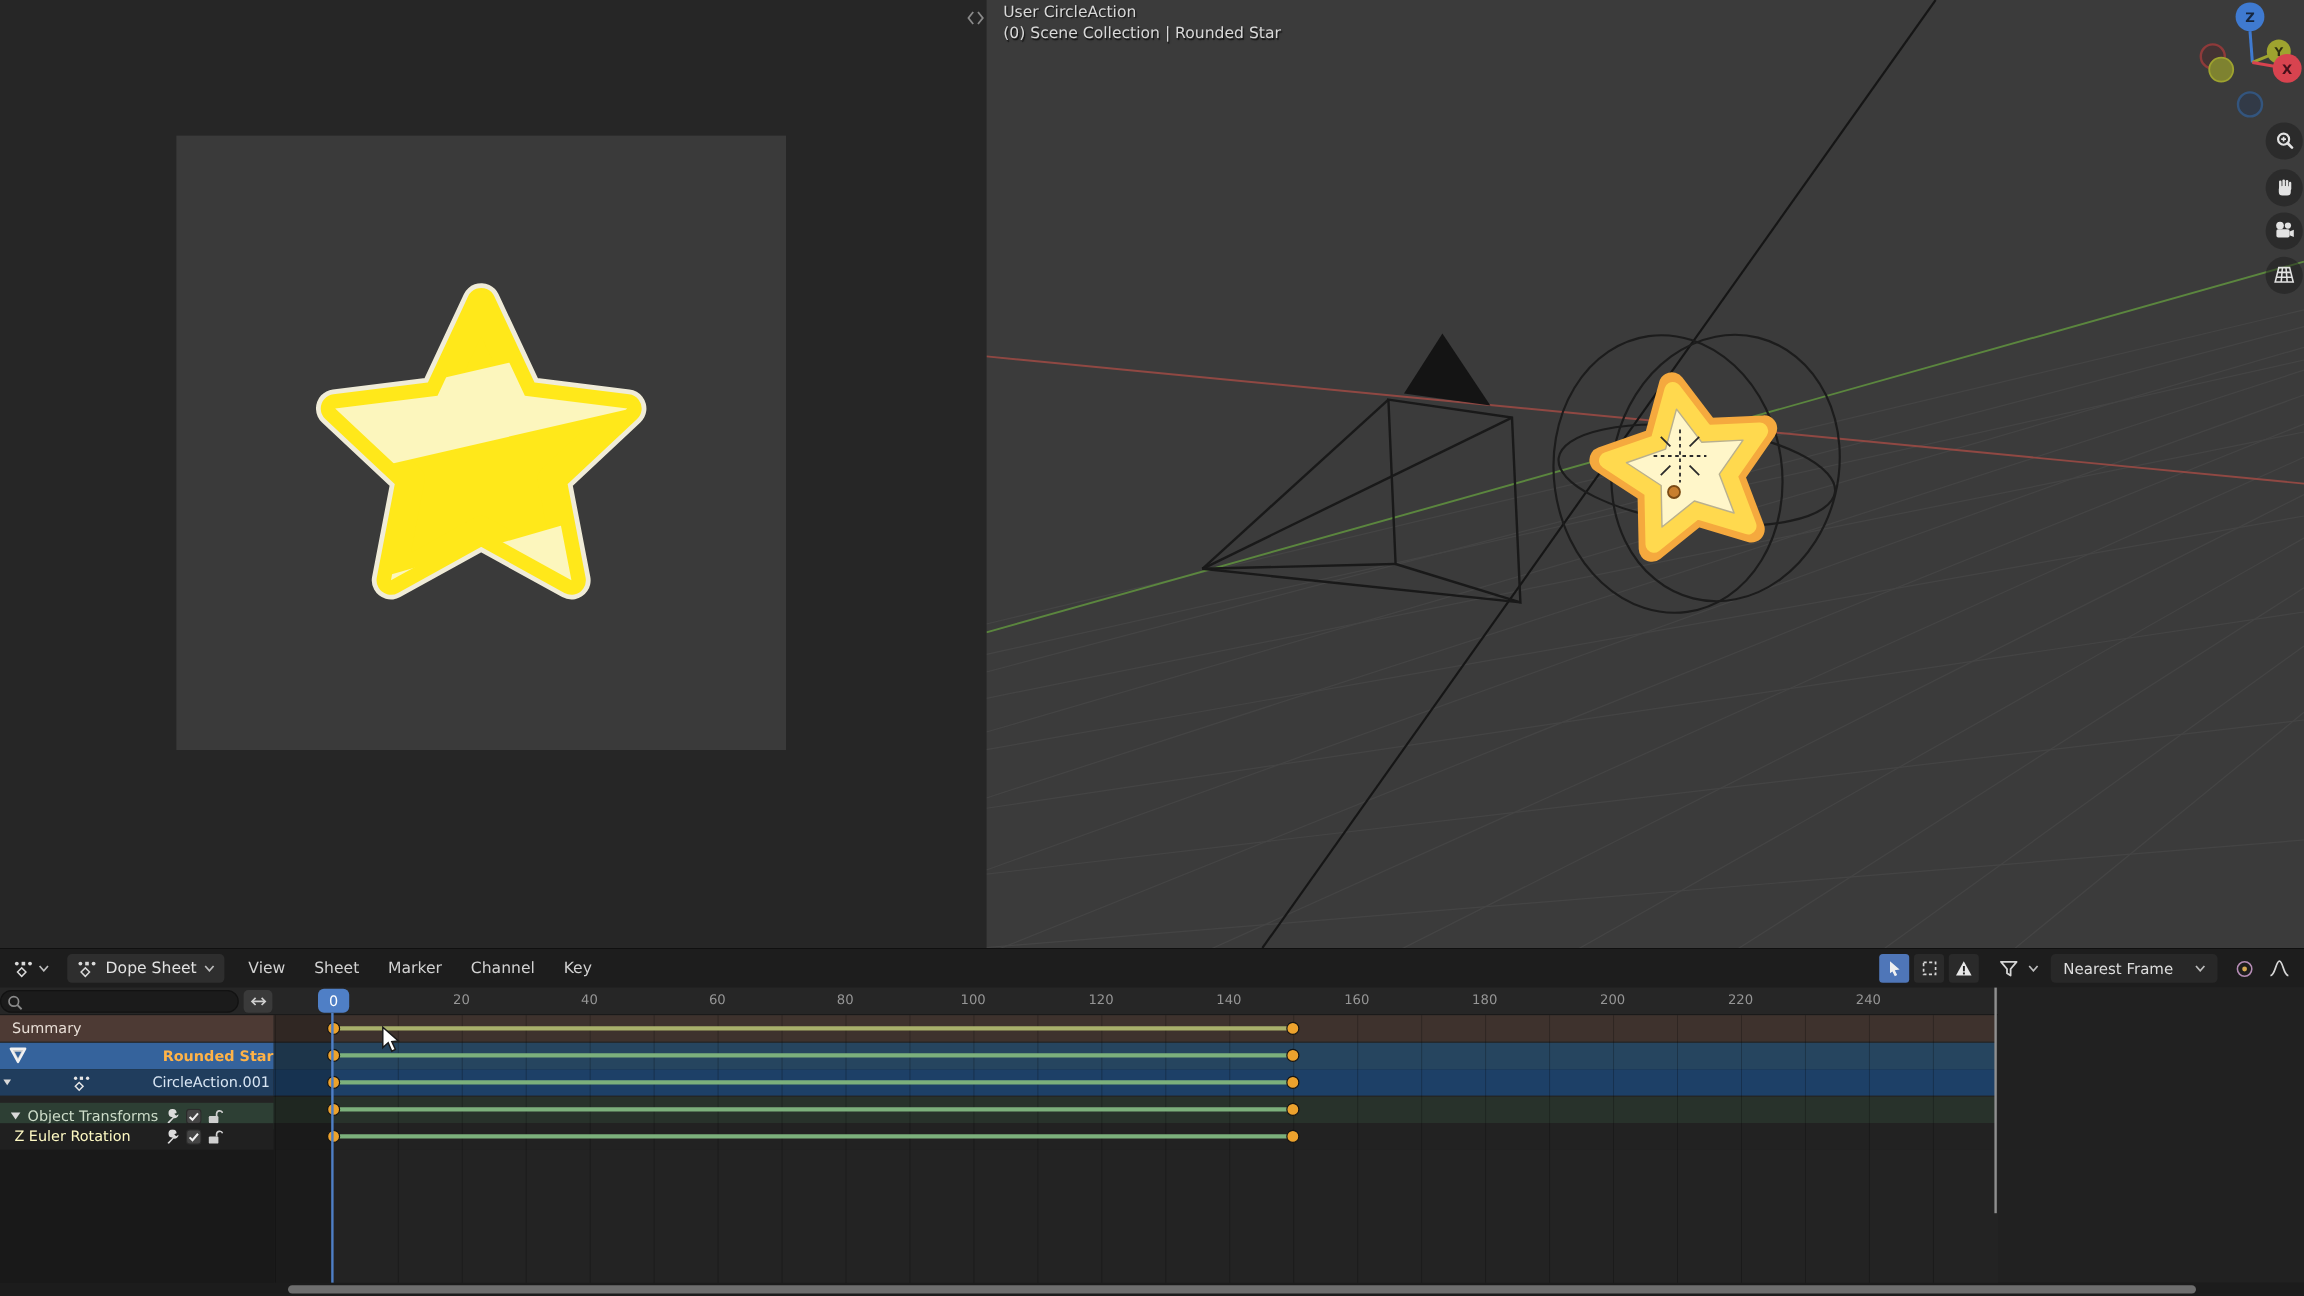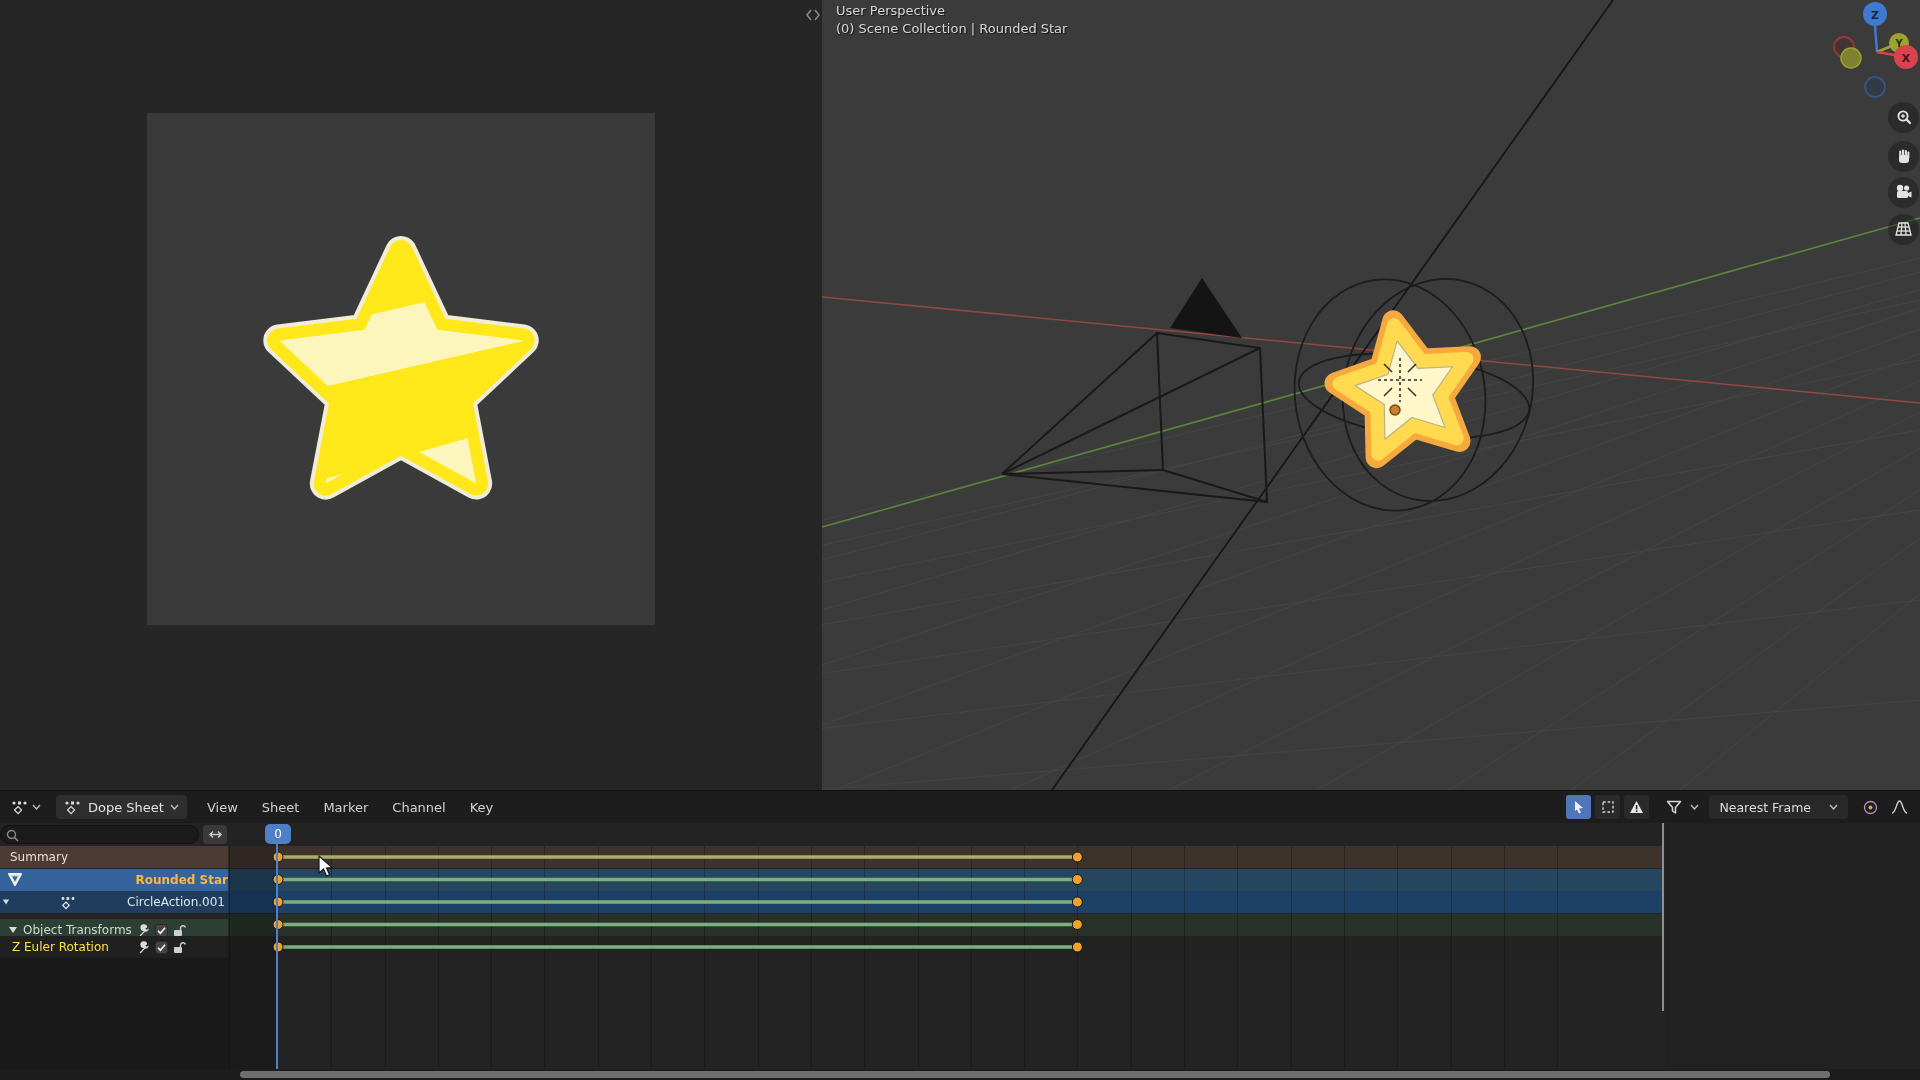--- a/index.html
+++ b/index.html
@@ -155,21 +155,21 @@
         <circle cx="65" cy="87" r="10" fill="rgba(42,58,84,.5)" stroke="#33557e" stroke-width="2"></circle>
         <circle cx="89" cy="43" r="10" fill="#9ea32f"></circle>
         <text x="89" y="47" font-size="10" font-weight="bold" fill="#2e3010" text-anchor="middle">Y</text>
         <circle cx="65" cy="14" r="12" fill="#3f7ad0"></circle>
         <text x="65" y="18.5" font-size="11" font-weight="bold" fill="#16263e" text-anchor="middle">Z</text>
         <circle cx="96" cy="57" r="12" fill="#d8434f"></circle>
         <text x="96" y="61.5" font-size="11" font-weight="bold" fill="#47101a" text-anchor="middle">X</text>
       </g>
     </svg>
 
-    <div class="vp-overlay-text" id="vp-line1">User Perspective</div>
+    <div class="vp-overlay-text" id="vp-line1">User CircleAction</div>
     <div class="vp-overlay-text" id="vp-line2">(0) Scene Collection | Rounded Star</div>
 
     <div class="vp-toolbtn" style="top:102px">
       <svg width="18" height="18" viewBox="0 0 18 18">
         <circle cx="8" cy="7" r="4.6" fill="none" stroke="#e3e3e3" stroke-width="1.8"></circle>
         <line x1="11.4" y1="10.4" x2="15" y2="14" stroke="#e3e3e3" stroke-width="2.2" stroke-linecap="round"></line>
         <line x1="6" y1="7" x2="10" y2="7" stroke="#e3e3e3" stroke-width="1.4"></line>
         <line x1="8" y1="5" x2="8" y2="9" stroke="#e3e3e3" stroke-width="1.4"></line>
       </svg>
     </div>
@@ -277,20 +277,34 @@
           </svg>
         </div>
         <div class="hicon-btn ghost">
           <svg width="17" height="14" viewBox="0 0 17 14">
             <path d="M1 13 C5 13 5.5 1 8.5 1 C11.5 1 12 13 16 13" fill="none" stroke="#d6d6d6" stroke-width="1.4"></path>
           </svg>
         </div>
       </div>
     </div>
 
+    <div id="ds-ruler">
+        <span class="tick-label" style="left: 384.584px;">20</span>
+        <span class="tick-label" style="left: 491.168px;">40</span>
+        <span class="tick-label" style="left: 597.752px;">60</span>
+        <span class="tick-label" style="left: 704.336px;">80</span>
+        <span class="tick-label" style="left: 810.92px;">100</span>
+        <span class="tick-label" style="left: 917.504px;">120</span>
+        <span class="tick-label" style="left: 1024.09px;">140</span>
+        <span class="tick-label" style="left: 1130.67px;">160</span>
+        <span class="tick-label" style="left: 1237.26px;">180</span>
+        <span class="tick-label" style="left: 1343.84px;">200</span>
+        <span class="tick-label" style="left: 1450.42px;">220</span>
+        <span class="tick-label" style="left: 1557.01px;">240</span>
+      </div>
 
     <div id="search-field">
       <svg width="13" height="13" viewBox="0 0 13 13" style="position:absolute;left:5px;top:3px">
         <circle cx="5.5" cy="5.5" r="4" fill="none" stroke="#8a8a8a" stroke-width="1.4"></circle>
         <line x1="8.6" y1="8.6" x2="12" y2="12" stroke="#8a8a8a" stroke-width="1.6"></line>
       </svg>
     </div>
     <div id="expand-btn">
       <svg width="15" height="9" viewBox="0 0 15 9" stroke="#cfcfcf" stroke-width="1.4" fill="none">
         <line x1="2.5" y1="4.5" x2="12.5" y2="4.5"></line>
@@ -338,21 +352,21 @@
           <rect x="0.5" y="0.5" width="12" height="12" rx="2.5" fill="#454545" stroke="#2a2a2a"></rect>
           <polyline points="3,6.8 5.4,9.2 10,3.8" fill="none" stroke="#f0f0f0" stroke-width="1.7"></polyline>
         </svg>
         <svg width="14" height="13" viewBox="0 0 14 13" fill="none" stroke="#cfcfcf" stroke-width="1.4">
           <rect x="2" y="6" width="8" height="6" rx="1" fill="#cfcfcf" stroke="none"></rect>
           <path d="M8.5 6 V4 a2.6 2.6 0 0 1 5 -0.6"></path>
         </svg>
       </span>
     </div>
     <div class="ch-row" style="top: 145px; background: rgb(32, 32, 32);">
-      <span class="ch-label" style="margin-left: 12px; color: #fde047;">Z Euler Rotation</span>
+      <span class="ch-label" style="margin-left: 12px; color: #fef9c3;">Z Euler Rotation</span>
       <span class="row-icons">
         <svg width="13" height="13" viewBox="0 0 13 13">
           <path d="M1.5 11.5 L6 7 A3.4 3.4 0 1 1 9.2 3.4 L7.2 4.2 8.8 5.8 10.8 4.6 A3.4 3.4 0 0 1 6.8 7.8 L2.8 12.2 Z" fill="#dcdcdc"></path>
         </svg>
         <svg width="13" height="13" viewBox="0 0 13 13">
           <rect x="0.5" y="0.5" width="12" height="12" rx="2.5" fill="#454545" stroke="#2a2a2a"></rect>
           <polyline points="3,6.8 5.4,9.2 10,3.8" fill="none" stroke="#f0f0f0" stroke-width="1.7"></polyline>
         </svg>
         <svg width="14" height="13" viewBox="0 0 14 13" fill="none" stroke="#cfcfcf" stroke-width="1.4">
           <rect x="2" y="6" width="8" height="6" rx="1" fill="#cfcfcf" stroke="none"></rect>

